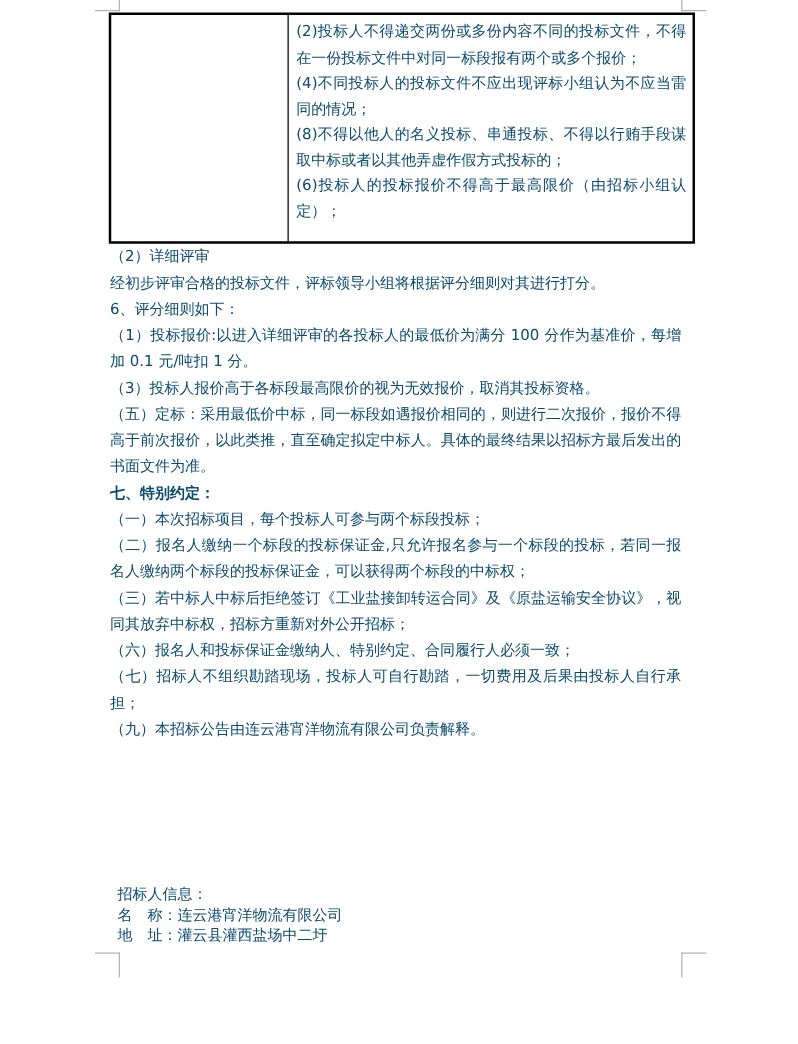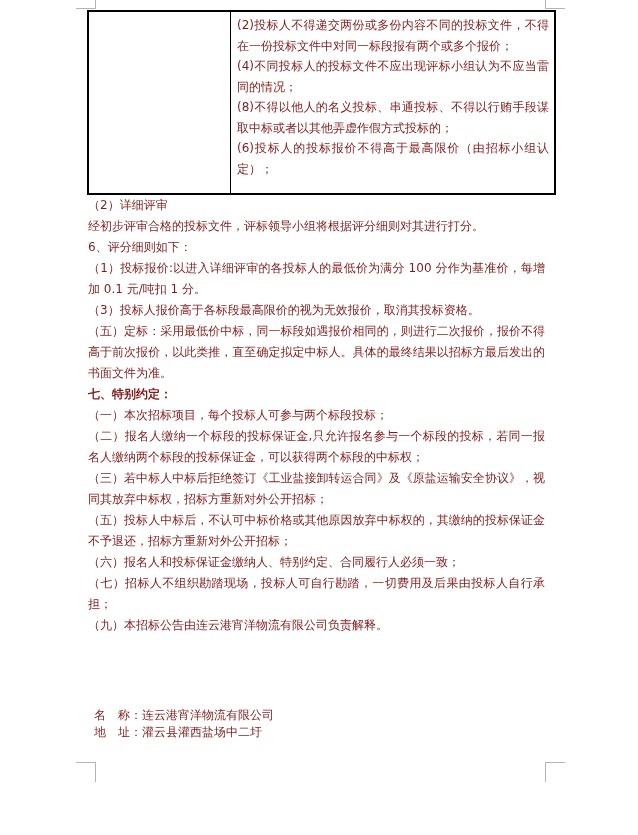--- a/index.html
+++ b/index.html
@@ -1,19 +1,19 @@
 <!DOCTYPE html>
 <html><head>
 <meta charset="utf-8">
 <style>
   html,body { margin:0; padding:0; }
   .page {
     position:relative; width:638px; height:835px; background:#ffffff;
     font-family:"DejaVu Sans","Liberation Sans",sans-serif;
-    color:#7f1d1d; overflow:hidden;
+    color:#0c4a6e; overflow:hidden;
   }
   
   .mark { position:absolute; pointer-events:none; }
   .mark-tl { left:76px; top:0;     width:19px; height:8px;  border-right:1px solid #b4b4b4; border-bottom:1px solid #b4b4b4; }
   .mark-tr { left:545px; top:0;    width:19px; height:8px;  border-left:1px solid #b4b4b4;  border-bottom:1px solid #b4b4b4; }
   .mark-bl { left:76px; top:762px; width:19px; height:19px; border-right:1px solid #b4b4b4; border-top:1px solid #b4b4b4; }
   .mark-br { left:545px; top:762px;width:19px; height:19px; border-left:1px solid #b4b4b4;  border-top:1px solid #b4b4b4; }
 
   
   .doc-table {
@@ -68,24 +68,24 @@
     <p class="p1">（2）详细评审</p>
     <p class="p2">经初步评审合格的投标文件，评标领导小组将根据评分细则对其进行打分。</p>
     <p class="p3">6、评分细则如下：</p>
     <p class="p4">（1）投标报价:以进入详细评审的各投标人的最低价为满分 100 分作为基准价，每增加 0.1 元/吨扣 1 分。</p>
     <p class="p5">（3）投标人报价高于各标段最高限价的视为无效报价，取消其投标资格。</p>
     <p class="p6">（五）定标：采用最低价中标，同一标段如遇报价相同的，则进行二次报价，报价不得高于前次报价，以此类推，直至确定拟定中标人。具体的最终结果以招标方最后发出的书面文件为准。</p>
     <p class="p7">七、特别约定：</p>
     <p class="p8">（一）本次招标项目，每个投标人可参与两个标段投标；</p>
     <p class="p9">（二）报名人缴纳一个标段的投标保证金,只允许报名参与一个标段的投标，若同一报名人缴纳两个标段的投标保证金，可以获得两个标段的中标权；</p>
     <p class="p10">（三）若中标人中标后拒绝签订《工业盐接卸转运合同》及《原盐运输安全协议》，视同其放弃中标权，招标方重新对外公开招标；</p>
-    <p class="p12">（五）投标人中标后，不认可中标价格或其他原因放弃中标权的，其缴纳的投标保证金不予退还，招标方重新对外公开招标；</p>
     <p class="p13">（六）报名人和投标保证金缴纳人、特别约定、合同履行人必须一致；</p>
     <p class="p14">（七）招标人不组织勘踏现场，投标人可自行勘踏，一切费用及后果由投标人自行承担；</p>
     <p class="p16">（九）本招标公告由连云港宵洋物流有限公司负责解释。</p>
   </div>
 
   <div class="tenderer">
+    <p>招标人信息：</p>
     <p>名　称：连云港宵洋物流有限公司</p>
     <p>地　址：灌云县灌西盐场中二圩</p>
   </div>
 
 </div>
 
 </body></html>

